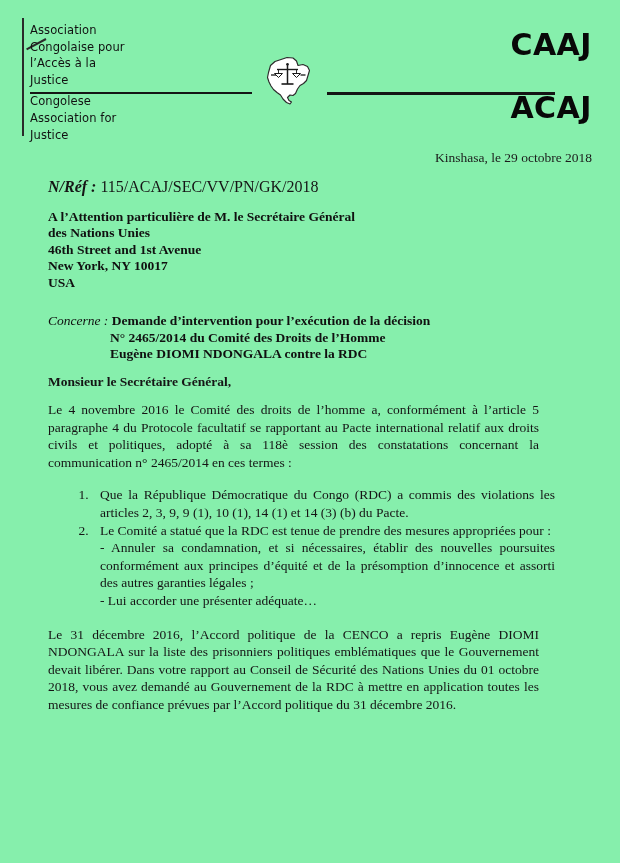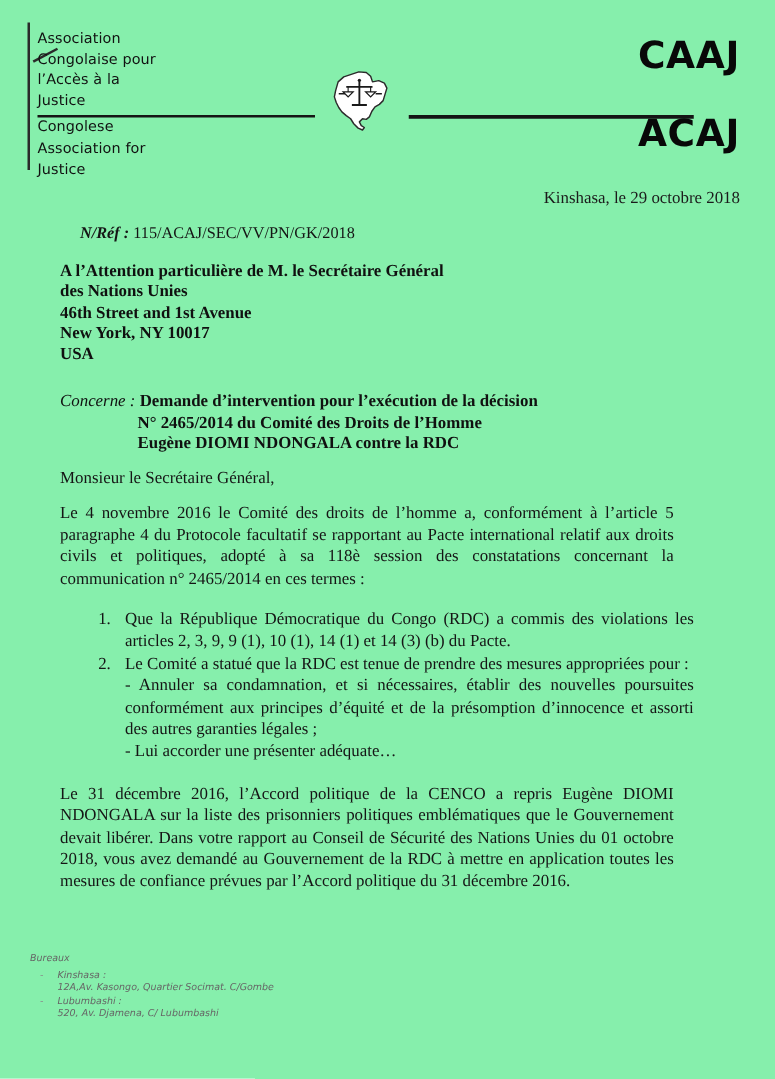--- a/index.html
+++ b/index.html
@@ -113,24 +113,23 @@
     font-size: 13.5px;
     color: #1b1b1b;
     white-space: nowrap;
   }
 
   
   .ref-line {
     position: absolute;
     left: 48px;
     top: 178px;
-    font-size: 13px;
+    font-size: 16px;
     color: #151515;
     white-space: nowrap;
-    margin-left: 16px;
   }
   .ref-line .ref-label {
     font-style: italic;
     font-weight: bold;
   }
 
   
   .recipient {
     position: absolute;
     left: 48px;
@@ -162,20 +161,21 @@
   }
   .subject div { white-space: nowrap; }
 
   
   .salutation {
     position: absolute;
     left: 48px;
     top: 374px;
     font-size: 13.5px;
     color: #151515;
+    font-weight: bold;
   }
   .body {
     position: absolute;
     left: 48px;
     top: 401px;
     width: 507px;
     font-size: 13.5px;
     line-height: 17.6px;
     color: #151515;
     text-align: justify;
@@ -352,24 +352,15 @@
         </ul>
       </li>
     </ol>
 
     <div class="blk-gap"></div>
 
     <p>Le 31 décembre 2016, l’Accord politique de la CENCO a repris Eugène DIOMI NDONGALA sur la liste des prisonniers politiques emblématiques que le Gouvernement devait libérer. Dans votre rapport au Conseil de Sécurité des Nations Unies du 01 octobre 2018, vous avez demandé au Gouvernement de la RDC à mettre en application toutes les mesures de confiance prévues par l’Accord politique du 31 décembre 2016.</p>
   </div>
 
   <div class="footer">
-    <div class="foot-left">
-      <div class="foot-title">Bureaux</div>
-      <ul class="foot-list">
-        <li class="dashed">Kinshasa :</li>
-        <li class="sub">12A,Av. Kasongo, Quartier Socimat. C/Gombe</li>
-        <li class="dashed">Lubumbashi :</li>
-        <li class="sub">520, Av. Djamena, C/ Lubumbashi</li>
-      </ul>
-    </div>
   </div>
 
 </div>
 
 </body></html>

